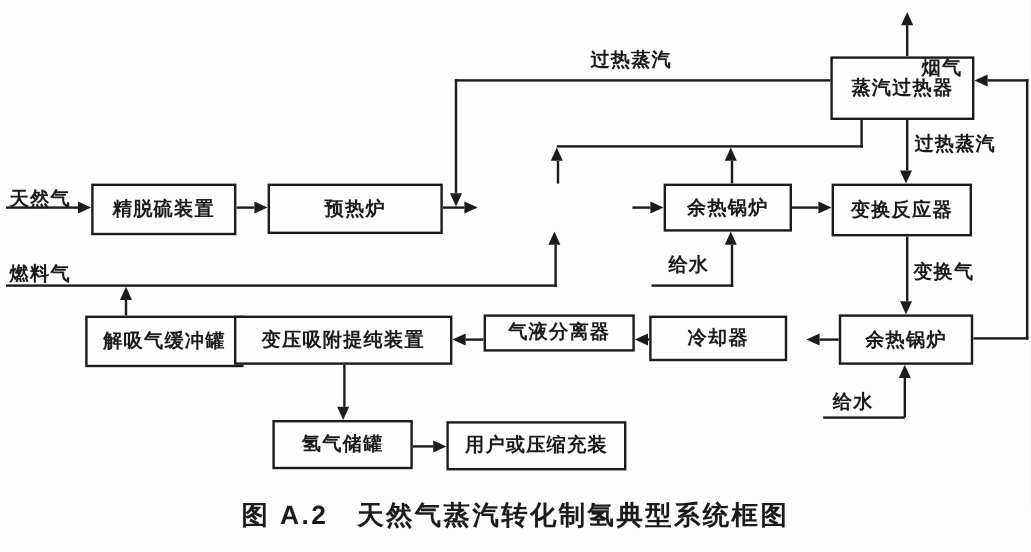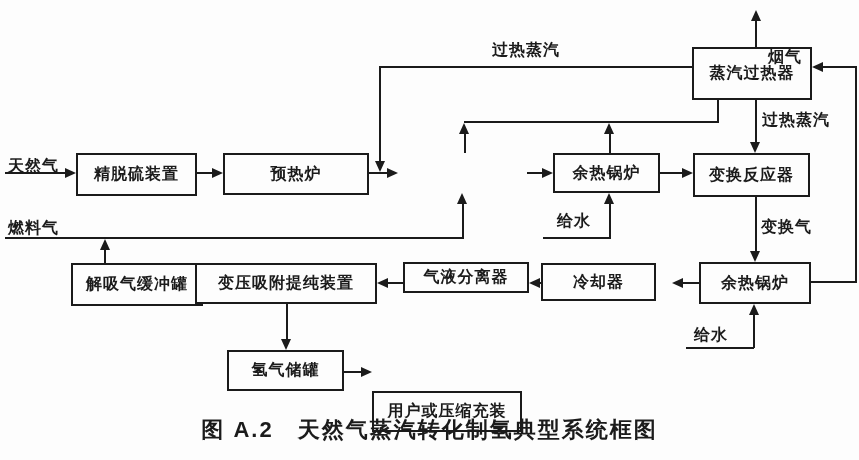--- a/index.html
+++ b/index.html
@@ -60,21 +60,21 @@
   <div class="box" style="left:76px;top:153px;width:121px;height:43px;">精脱硫装置</div>
   <div class="box" style="left:223px;top:153px;width:146px;height:42px;">预热炉</div>
   <div class="box" style="left:553px;top:153px;width:107px;height:40px;">余热锅炉</div>
   <div class="box" style="left:693px;top:153px;width:117px;height:44px;">变换反应器</div>
   <div class="box" style="left:38px;top:263px;width:132px;height:43px;margin-left:33px;">解吸气缓冲罐</div>
   <div class="box" style="left:195px;top:263px;width:182px;height:41px;">变压吸附提纯装置</div>
   <div class="box" style="left:403px;top:262px;width:126px;height:31px;">气液分离器</div>
   <div class="box" style="left:541px;top:263px;width:115px;height:38px;">冷却器</div>
   <div class="box" style="left:699px;top:262px;width:112px;height:42px;">余热锅炉</div>
   <div class="box" style="left:227px;top:350px;width:117px;height:41px;">氢气储罐</div>
-  <div class="box" style="left:372px;top:351px;width:150px;height:41px;margin-top:40px;">用户或压缩充装</div>
+  <div class="box" style="left:372px;top:351px;width:150px;height:41px;">用户或压缩充装</div>
 
   <span class="lbl" style="left:8px;top:156px;">天然气</span>
   <span class="lbl" style="left:8px;top:218px;">燃料气</span>
   <span class="lbl" style="left:492px;top:40px;">过热蒸汽</span>
   <span class="lbl" style="left:768px;top:17px;margin-top:30px;">烟气</span>
   <span class="lbl" style="left:762px;top:110px;">过热蒸汽</span>
   <span class="lbl" style="left:557px;top:211px;">给水</span>
   <span class="lbl" style="left:761px;top:217px;">变换气</span>
   <span class="lbl" style="left:694px;top:325px;">给水</span>
 

